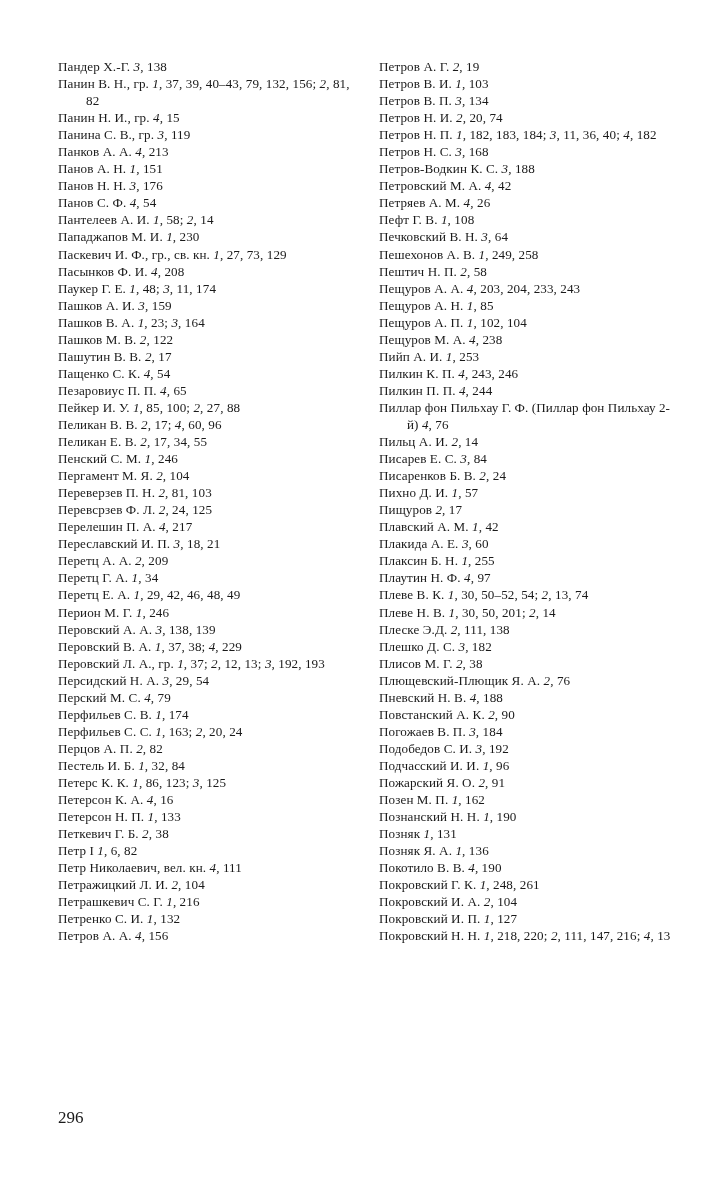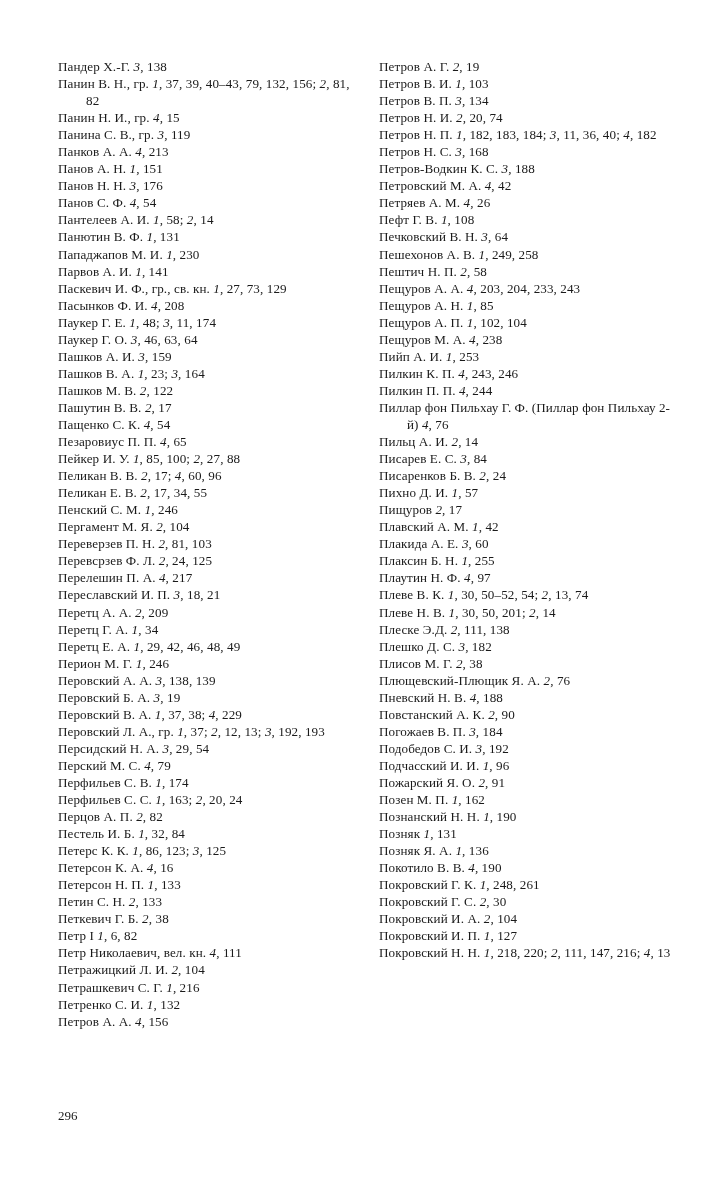--- a/index.html
+++ b/index.html
@@ -45,80 +45,75 @@
   .entry > .line1 {
     margin-left: -28px;
   }
   .entry i {
     font-style: italic;
   }
   .folio {
     position: absolute;
     left: 58px;
     top: 1108px;
-    font-size: 13px;
+    font-size: 17px;
     font-family: "Liberation Serif", serif;
     color: #1a1a1a;
   }
 </style>
 </head>
 <body>
 
 <div class="page">
   <div class="columns">
     <div class="column" id="col0">
         <p class="entry"><span class="line1">Пандер Х.-Г. <i>3</i>, 138</span></p>
         <p class="entry"><span class="line1">Панин В. Н., гр. <i>1</i>, 37, 39, 40–43, 79,</span> 132, 156; <i>2</i>, 81, 82</p>
         <p class="entry"><span class="line1">Панин Н. И., гр. <i>4</i>, 15</span></p>
         <p class="entry"><span class="line1">Панина С. В., гр. <i>3</i>, 119</span></p>
         <p class="entry"><span class="line1">Панков А. А. <i>4</i>, 213</span></p>
         <p class="entry"><span class="line1">Панов А. Н. <i>1</i>, 151</span></p>
         <p class="entry"><span class="line1">Панов Н. Н. <i>3</i>, 176</span></p>
         <p class="entry"><span class="line1">Панов С. Ф. <i>4</i>, 54</span></p>
         <p class="entry"><span class="line1">Пантелеев А. И. <i>1</i>, 58; <i>2</i>, 14</span></p>
-        <p class="entry"><span class="line1">Панютин В. Ф. <i>1</i>, 131</span></p>
         <p class="entry"><span class="line1">Пападжапов М. И. <i>1</i>, 230</span></p>
-        <p class="entry"><span class="line1">Парвов А. И. <i>1</i>, 141</span></p>
         <p class="entry"><span class="line1">Паскевич И. Ф., гр., св. кн. <i>1</i>, 27, 73,</span> 129</p>
         <p class="entry"><span class="line1">Пасынков Ф. И. <i>4</i>, 208</span></p>
         <p class="entry"><span class="line1">Паукер Г. Е. <i>1</i>, 48; <i>3</i>, 11, 174</span></p>
-        <p class="entry"><span class="line1">Паукер Г. О. <i>3</i>, 46, 63, 64</span></p>
         <p class="entry"><span class="line1">Пашков А. И. <i>3</i>, 159</span></p>
         <p class="entry"><span class="line1">Пашков В. А. <i>1</i>, 23; <i>3</i>, 164</span></p>
         <p class="entry"><span class="line1">Пашков М. В. <i>2</i>, 122</span></p>
         <p class="entry"><span class="line1">Пашутин В. В. <i>2</i>, 17</span></p>
         <p class="entry"><span class="line1">Пащенко С. К. <i>4</i>, 54</span></p>
         <p class="entry"><span class="line1">Пезаровиус П. П. <i>4</i>, 65</span></p>
         <p class="entry"><span class="line1">Пейкер И. У. <i>1</i>, 85, 100; <i>2</i>, 27, 88</span></p>
         <p class="entry"><span class="line1">Пеликан В. В. <i>2</i>, 17; <i>4</i>, 60, 96</span></p>
         <p class="entry"><span class="line1">Пеликан Е. В. <i>2</i>, 17, 34, 55</span></p>
         <p class="entry"><span class="line1">Пенский С. М. <i>1</i>, 246</span></p>
         <p class="entry"><span class="line1">Пергамент М. Я. <i>2</i>, 104</span></p>
         <p class="entry"><span class="line1">Переверзев П. Н. <i>2</i>, 81, 103</span></p>
         <p class="entry"><span class="line1">Перевсрзев Ф. Л. <i>2</i>, 24, 125</span></p>
         <p class="entry"><span class="line1">Перелешин П. А. <i>4</i>, 217</span></p>
         <p class="entry"><span class="line1">Переславский И. П. <i>3</i>, 18, 21</span></p>
         <p class="entry"><span class="line1">Перетц А. А. <i>2</i>, 209</span></p>
         <p class="entry"><span class="line1">Перетц Г. А. <i>1</i>, 34</span></p>
         <p class="entry"><span class="line1">Перетц Е. А. <i>1</i>, 29, 42, 46, 48, 49</span></p>
         <p class="entry"><span class="line1">Перион М. Г. <i>1</i>, 246</span></p>
         <p class="entry"><span class="line1">Перовский А. А. <i>3</i>, 138, 139</span></p>
-        <p class="entry"><span class="line1">Перовский Б. А. <i>3</i>, 19</span></p>
         <p class="entry"><span class="line1">Перовский В. А. <i>1</i>, 37, 38; <i>4</i>, 229</span></p>
         <p class="entry"><span class="line1">Перовский Л. А., гр. <i>1</i>, 37; <i>2</i>, 12, 13; <i>3</i>,</span> 192, 193</p>
         <p class="entry"><span class="line1">Персидский Н. А. <i>3</i>, 29, 54</span></p>
         <p class="entry"><span class="line1">Перский М. С. <i>4</i>, 79</span></p>
         <p class="entry"><span class="line1">Перфильев С. В. <i>1</i>, 174</span></p>
         <p class="entry"><span class="line1">Перфильев С. С. <i>1</i>, 163; <i>2</i>, 20, 24</span></p>
         <p class="entry"><span class="line1">Перцов А. П. <i>2</i>, 82</span></p>
         <p class="entry"><span class="line1">Пестель И. Б. <i>1</i>, 32, 84</span></p>
         <p class="entry"><span class="line1">Петерс К. К. <i>1</i>, 86, 123; <i>3</i>, 125</span></p>
         <p class="entry"><span class="line1">Петерсон К. А. <i>4</i>, 16</span></p>
         <p class="entry"><span class="line1">Петерсон Н. П. <i>1</i>, 133</span></p>
-        <p class="entry"><span class="line1">Петин С. Н. <i>2</i>, 133</span></p>
         <p class="entry"><span class="line1">Петкевич Г. Б. <i>2</i>, 38</span></p>
         <p class="entry"><span class="line1">Петр I <i>1</i>, 6, 82</span></p>
         <p class="entry"><span class="line1">Петр Николаевич, вел. кн. <i>4</i>, 111</span></p>
         <p class="entry"><span class="line1">Петражицкий Л. И. <i>2</i>, 104</span></p>
         <p class="entry"><span class="line1">Петрашкевич С. Г. <i>1</i>, 216</span></p>
         <p class="entry"><span class="line1">Петренко С. И. <i>1</i>, 132</span></p>
         <p class="entry"><span class="line1">Петров А. А. <i>4</i>, 156</span></p>
       </div>
     <div class="column" id="col1">
         <p class="entry"><span class="line1">Петров А. Г. <i>2</i>, 19</span></p>
@@ -162,20 +157,19 @@
         <p class="entry"><span class="line1">Погожаев В. П. <i>3</i>, 184</span></p>
         <p class="entry"><span class="line1">Подобедов С. И. <i>3</i>, 192</span></p>
         <p class="entry"><span class="line1">Подчасский И. И. <i>1</i>, 96</span></p>
         <p class="entry"><span class="line1">Пожарский Я. О. <i>2</i>, 91</span></p>
         <p class="entry"><span class="line1">Позен М. П. <i>1</i>, 162</span></p>
         <p class="entry"><span class="line1">Познанский Н. Н. <i>1</i>, 190</span></p>
         <p class="entry"><span class="line1">Позняк <i>1</i>, 131</span></p>
         <p class="entry"><span class="line1">Позняк Я. А. <i>1</i>, 136</span></p>
         <p class="entry"><span class="line1">Покотило В. В. <i>4</i>, 190</span></p>
         <p class="entry"><span class="line1">Покровский Г. К. <i>1</i>, 248, 261</span></p>
-        <p class="entry"><span class="line1">Покровский Г. С. <i>2</i>, 30</span></p>
         <p class="entry"><span class="line1">Покровский И. А. <i>2</i>, 104</span></p>
         <p class="entry"><span class="line1">Покровский И. П. <i>1</i>, 127</span></p>
         <p class="entry"><span class="line1">Покровский Н. Н. <i>1</i>, 218, 220; <i>2</i>, 111,</span> 147, 216; <i>4</i>, 13</p>
       </div>
   </div>
   <div class="folio">296</div>
 </div>
 
 </body></html>

